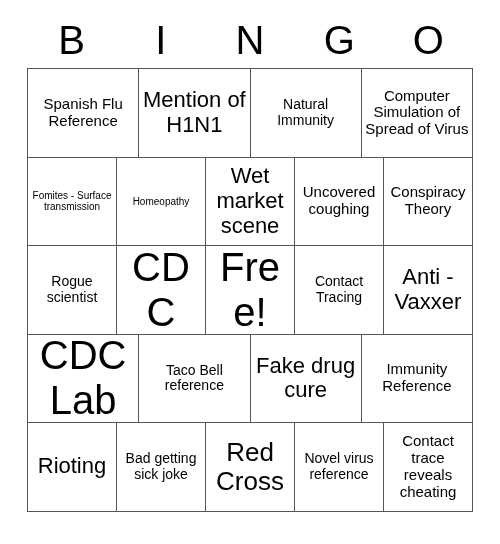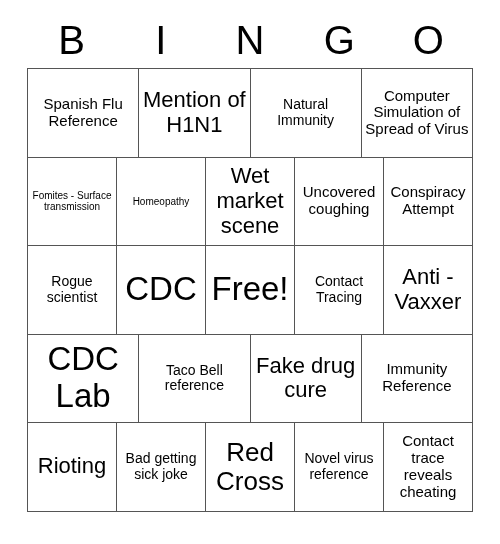--- a/index.html
+++ b/index.html
@@ -71,21 +71,21 @@
     line-height: 1.12;
     word-wrap: break-word;
   }
 
   
   .fs-xs  { font-size: 10px; }
   .fs-s   { font-size: 15px; }
   .fs-m   { font-size: 14px; }
   .fs-l   { font-size: 22px; }
   .fs-xl  { font-size: 26px; }
-  .fs-xxl { font-size: 33px; text-align: center; }
+  .fs-xxl { font-size: 40px; text-align: center; }
 </style>
 </head>
 <body>
 
 <div id="card">
 
   <div id="header">
     <div class="header-cell">B</div>
     <div class="header-cell">I</div>
     <div class="header-cell">N</div>
@@ -117,21 +117,21 @@
       <div class="cell">
           <span class="cell-text fs-xs">Homeopathy</span>
         </div>
       <div class="cell">
           <span class="cell-text fs-l">Wet market scene</span>
         </div>
       <div class="cell">
           <span class="cell-text fs-s">Uncovered coughing</span>
         </div>
       <div class="cell">
-          <span class="cell-text fs-s">Conspiracy Attempt</span>
+          <span class="cell-text fs-s">Conspiracy Theory</span>
         </div>
     </div>
 
     <div class="grid-row">
       <div class="cell">
           <span class="cell-text fs-m">Rogue scientist</span>
         </div>
       <div class="cell">
           <span class="cell-text fs-xxl">CDC</span>
         </div>

